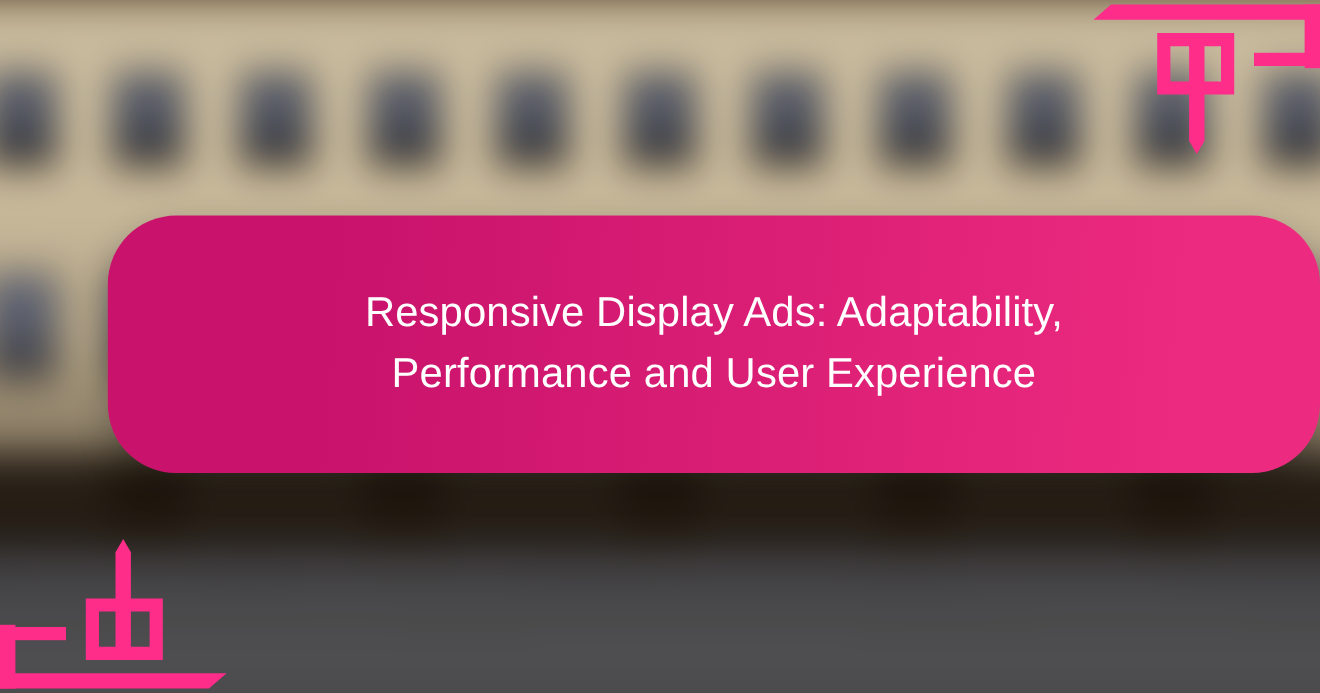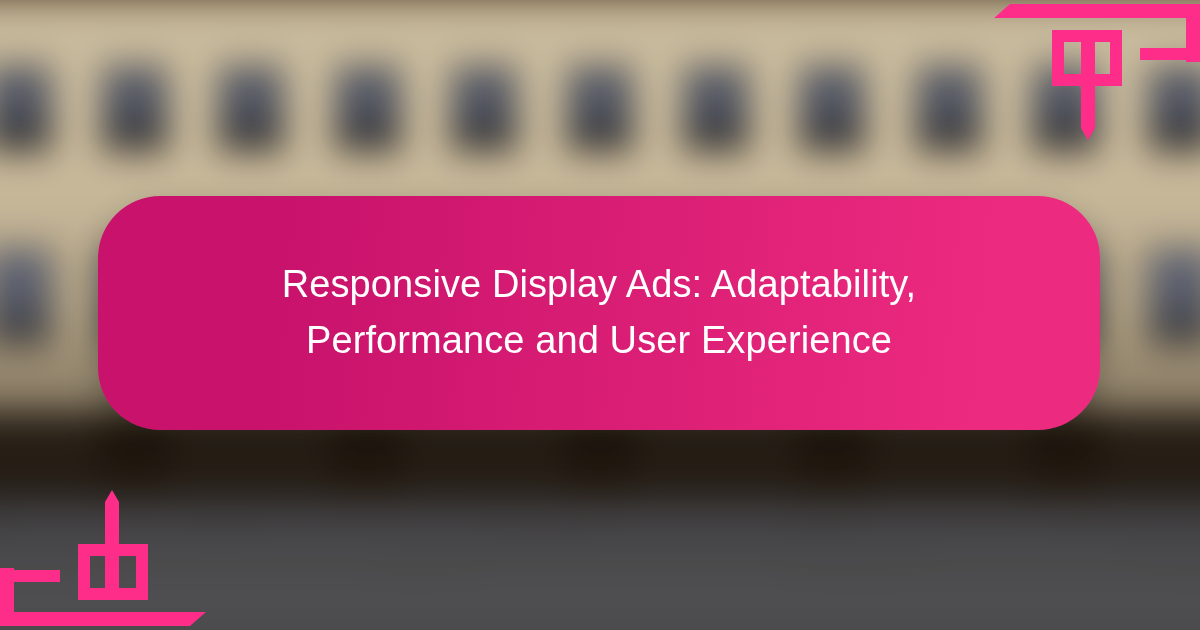--- a/index.html
+++ b/index.html
@@ -127,21 +127,21 @@
     position: absolute;
     inset: 0;
     background: rgba(30,24,16,0.05);
   }
 
   
   .title-banner {
     position: absolute;
     left: 98px;
     top: 196px;
-    width: 1002px;
+    width: 1102px;
     height: 234px;
     border-radius: 62px;
     display: flex;
     align-items: center;
     justify-content: center;
     box-shadow: 0 10px 30px rgba(0,0,0,0.22);
   }
 
   .title-text {
     margin: 0;

